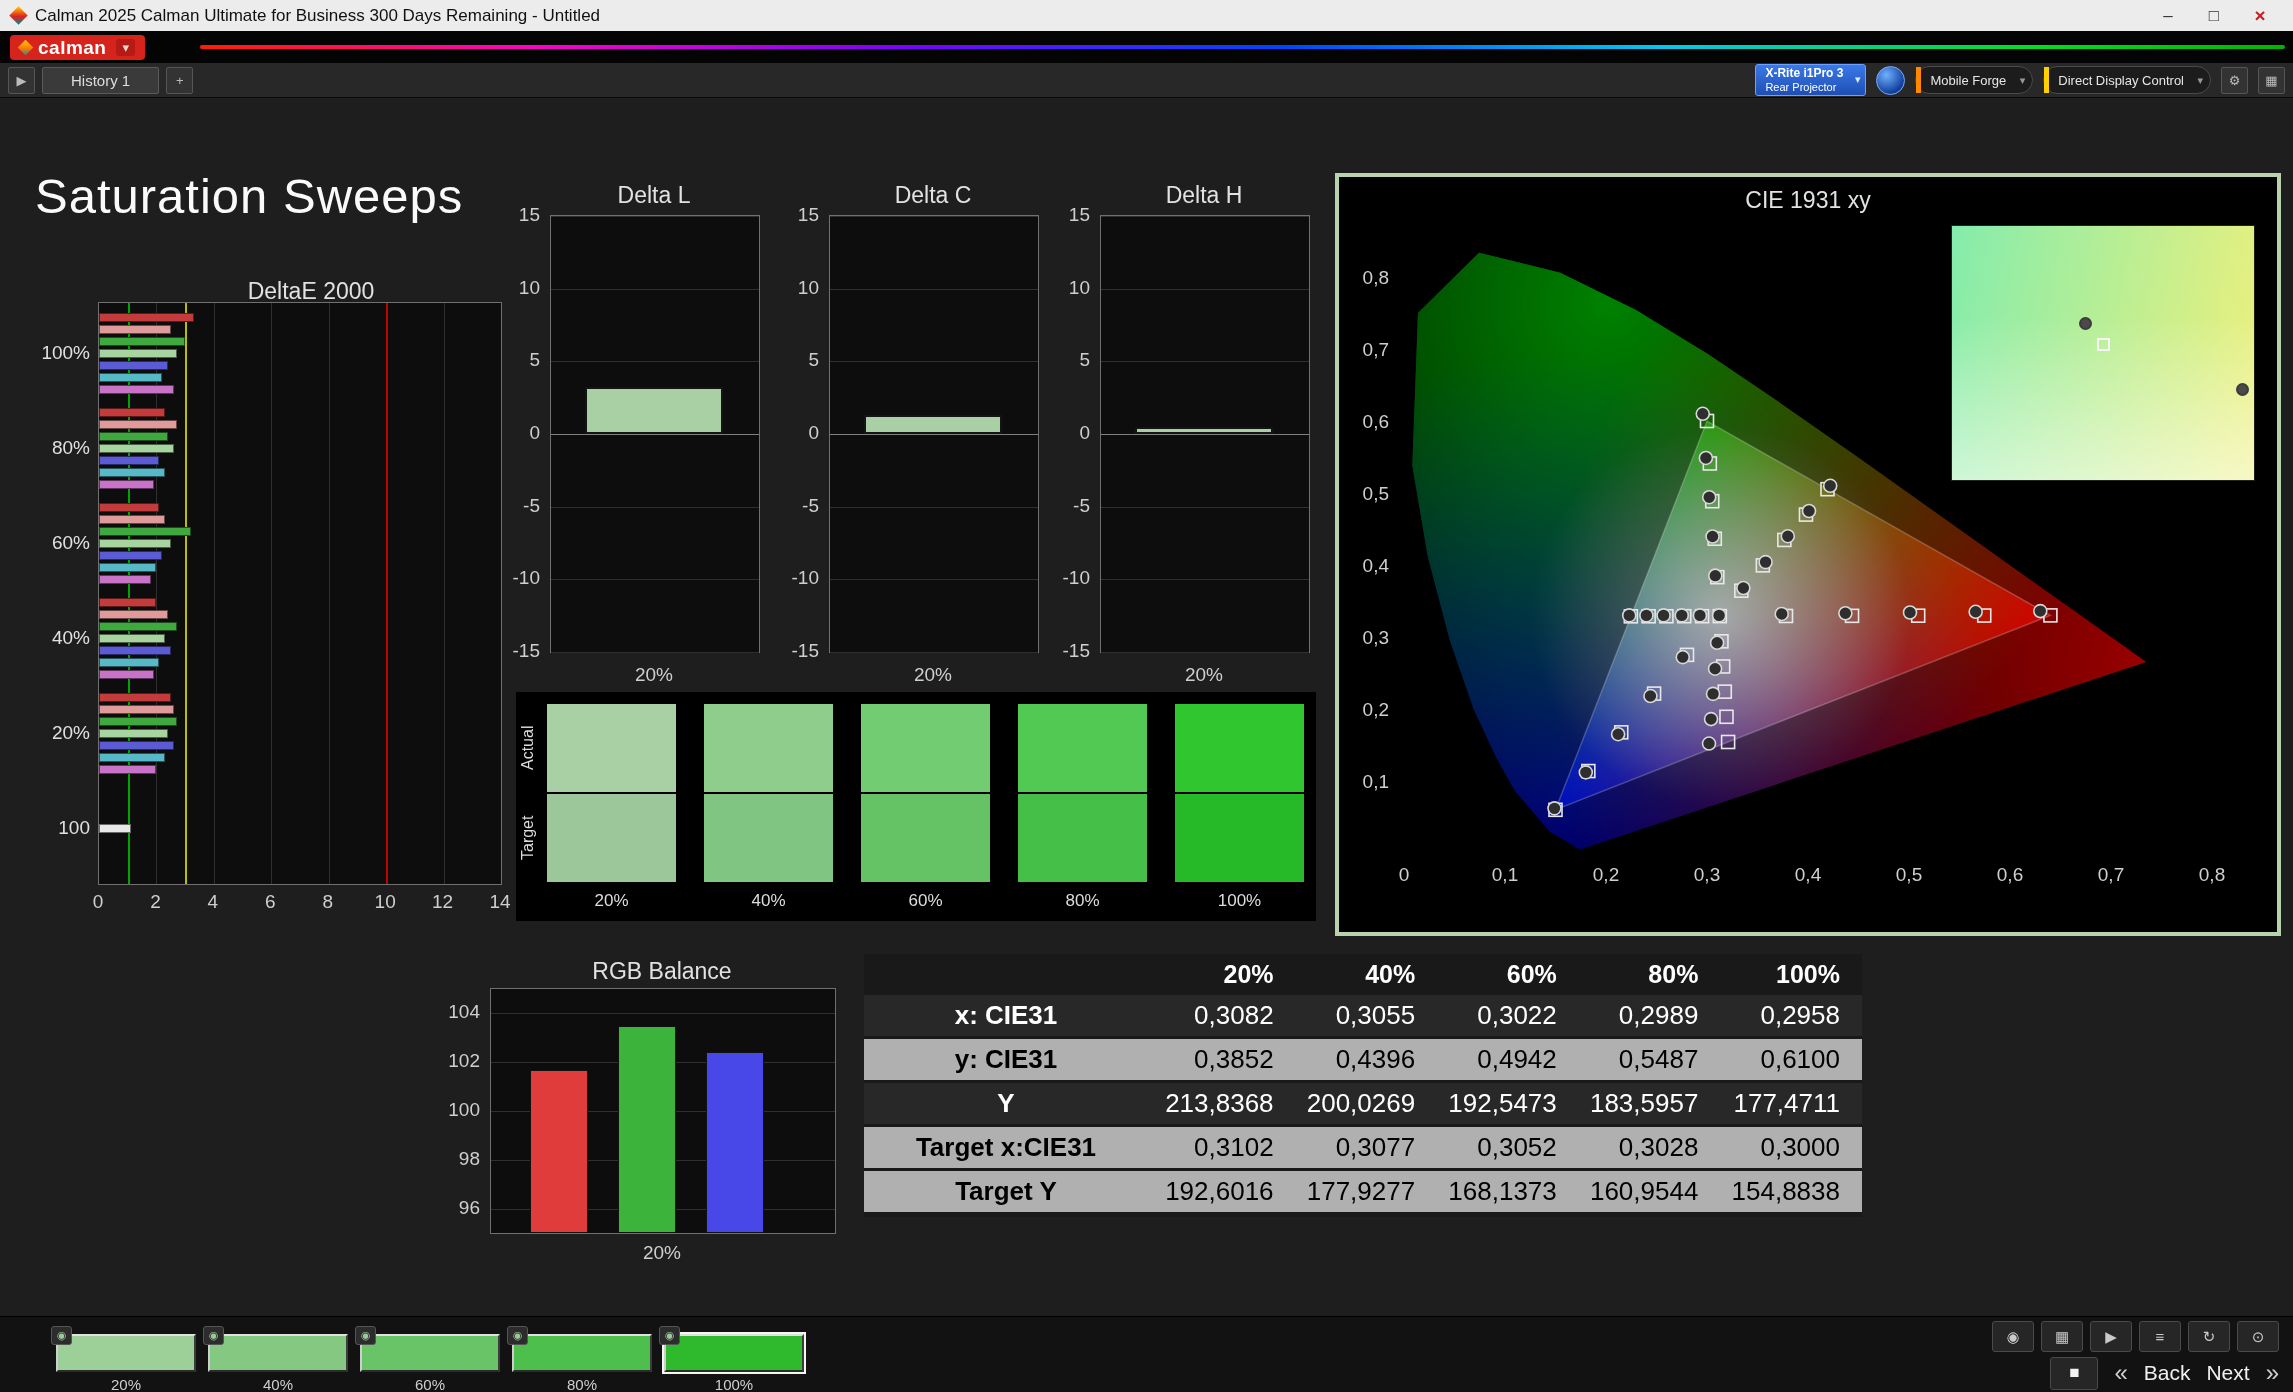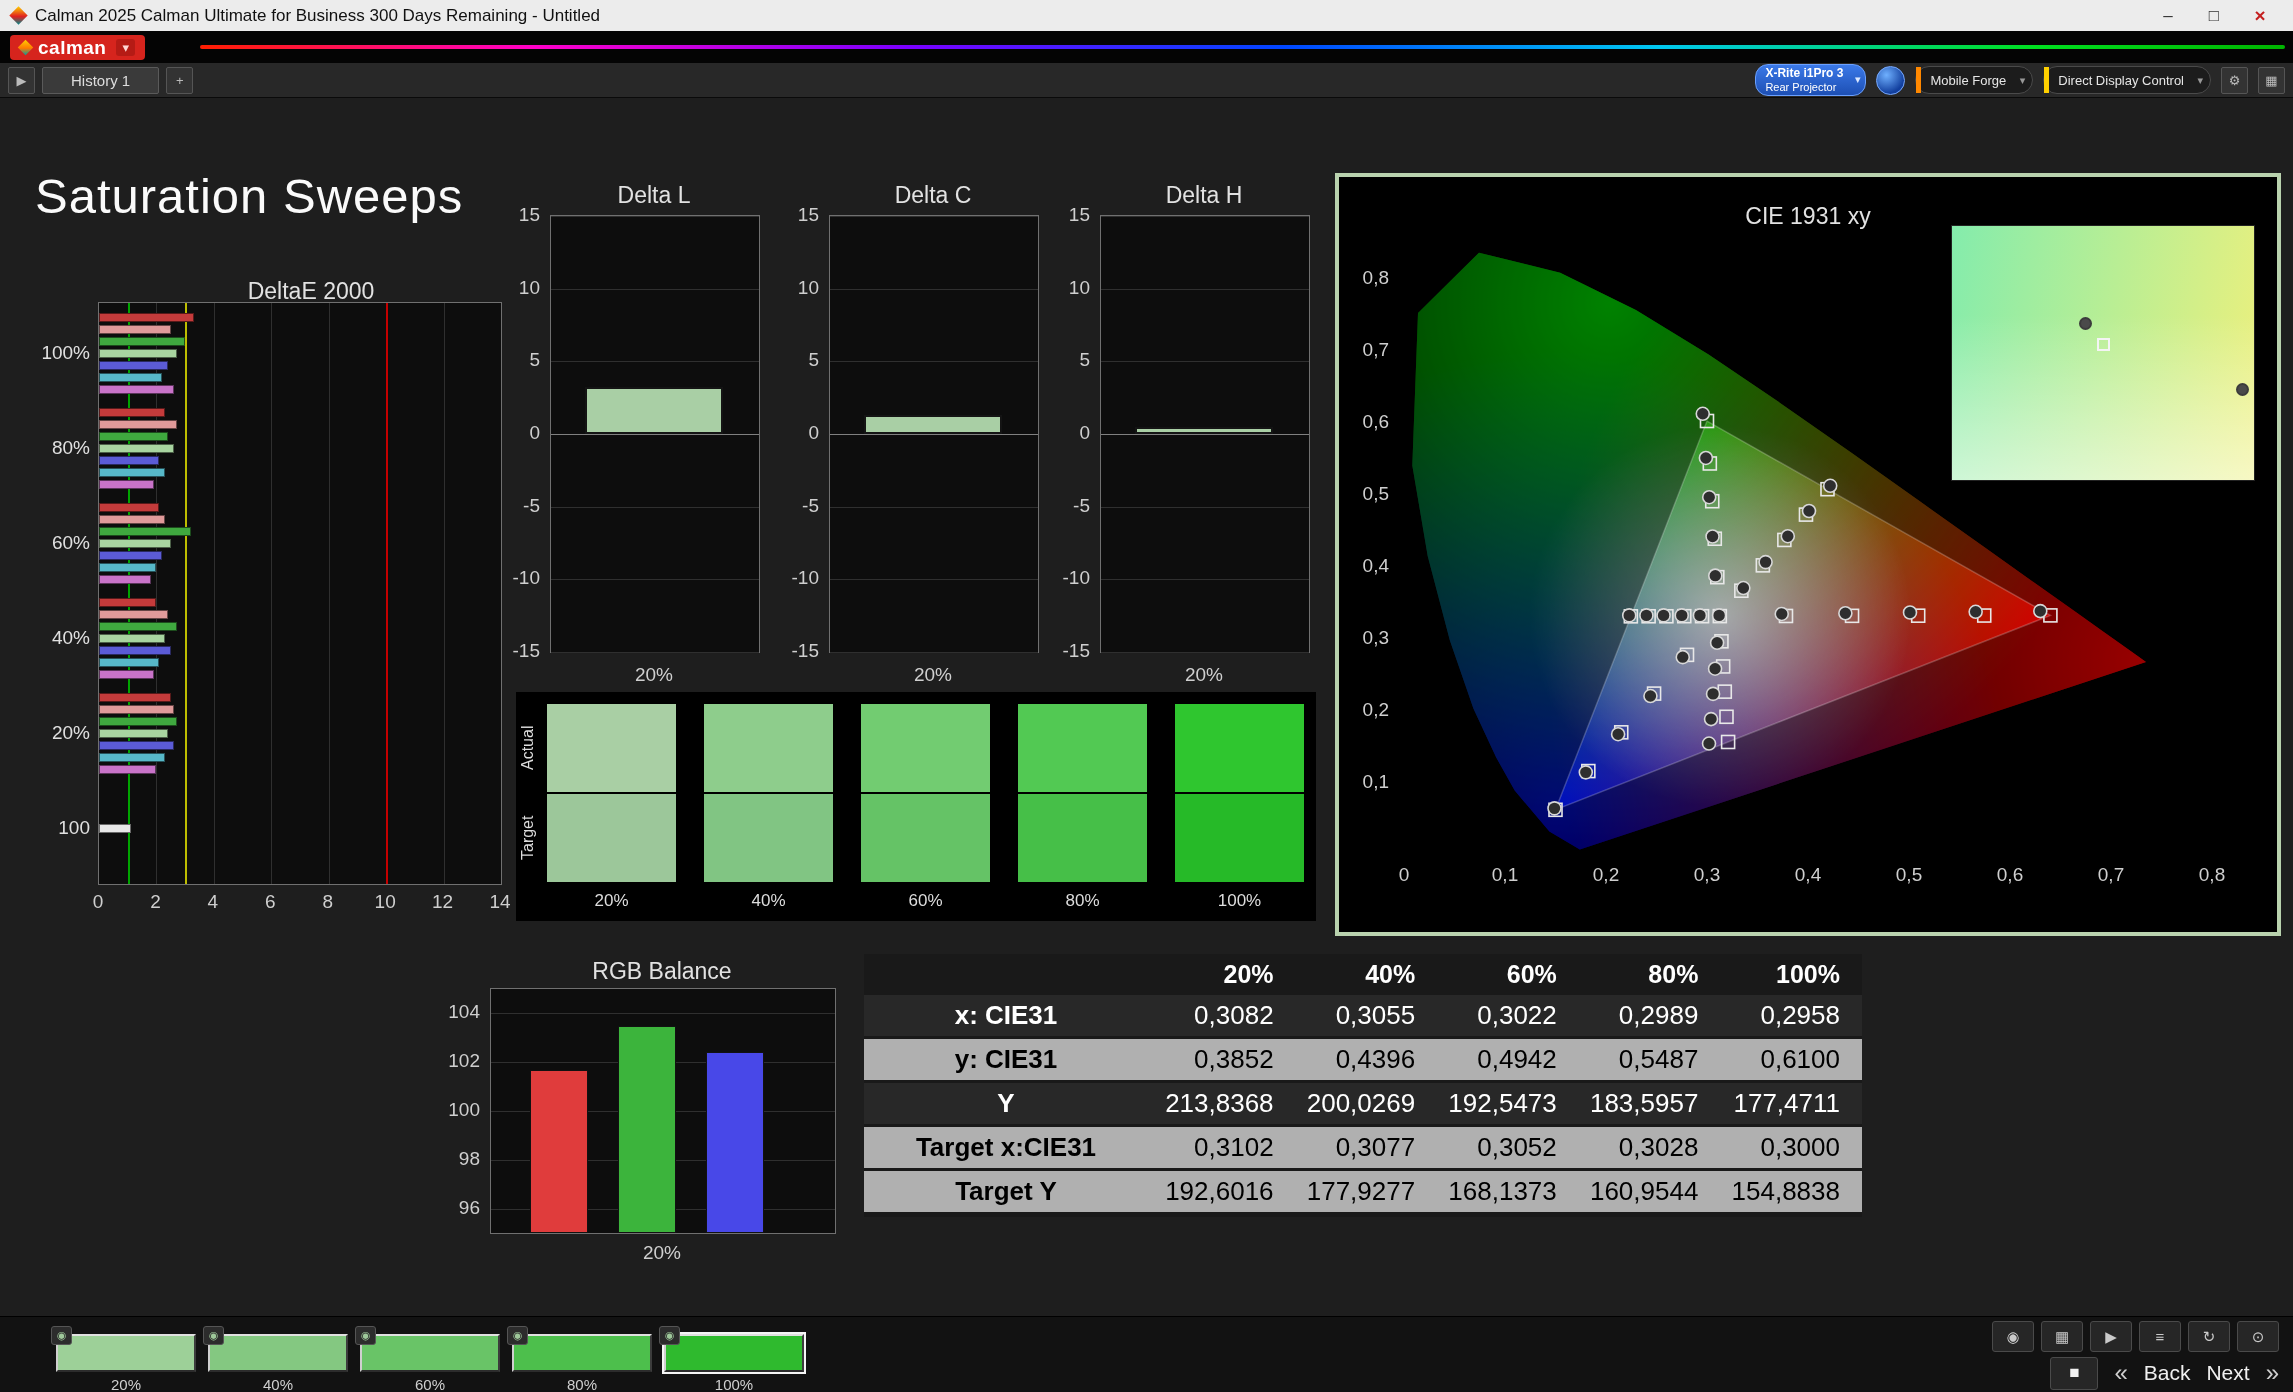--- a/index.html
+++ b/index.html
@@ -26,21 +26,21 @@
            background:linear-gradient(90deg,#ff1e00,#ff00c8 16%,#7a00ff 34%,#0046ff 52%,#00c8f0 70%,#00e020 88%,#00b400);}
   
   .toolbar{position:absolute;left:0;top:63px;width:100%;height:35px;background:#282828;
            border-bottom:1px solid #0a0a0a;display:flex;align-items:center;padding:0 8px;
            box-sizing:border-box;gap:7px;}
   .tb-btn{height:27px;min-width:27px;background:#333;border:1px solid #555;color:#bbb;
           display:flex;align-items:center;justify-content:center;font-size:13px;border-radius:2px;box-sizing:border-box;}
   .history-tab{padding:0 28px;font-size:15px;color:#ddd;background:#3a3a3a;border:1px solid #5a5a5a;
                height:27px;display:flex;align-items:center;border-radius:2px;box-sizing:border-box;}
   .tb-right{margin-left:auto;display:flex;align-items:center;gap:10px;}
-  .meter-btn{background:linear-gradient(#3b79e8,#1d4fb4);border:1px solid #6aa0ff;border-radius:13px;
+  .meter-btn{background:linear-gradient(#3b79e8,#1d4fb4);border:1px solid #6aa0ff;border-radius:3px;
              color:#fff;padding:2px 22px 2px 9px;position:relative;line-height:1.15;text-align:left;}
   .meter-btn .l1{font-size:12px;font-weight:bold;}
   .meter-btn .l2{font-size:11px;}
   .meter-caret{position:absolute;right:5px;top:8px;font-size:11px;color:#dce8ff;}
   .badge{width:27px;height:27px;border-radius:50%;border:1px solid #78aaff;
          background:radial-gradient(circle at 35% 30%,#6fb0ff,#123f9e 70%);}
   .drop{position:relative;height:28px;background:#1c1c1c;border:1px solid #4a4a4a;color:#e6e6e6;
         font-size:13px;display:flex;align-items:center;padding:0 26px 0 14px;border-radius:14px;box-sizing:border-box;}
   .drop .accent{position:absolute;left:0;top:0;bottom:0;width:5px;}
   .drop .caret{position:absolute;right:7px;font-size:11px;color:#999;}
@@ -71,21 +71,21 @@
   #swatch-strip{position:absolute;left:516px;top:692px;width:800px;height:229px;background:#000;}
   .rot-label{position:absolute;left:3px;width:22px;height:90px;font-size:16px;color:#ddd;
              writing-mode:vertical-rl;transform:rotate(180deg);text-align:center;}
   #rot-actual{top:11px;} #rot-target{top:101px;}
   .sw-col{position:absolute;top:11px;width:131px;height:215px;}
   .sw-half{position:absolute;left:0;width:131px;height:90px;border:1px solid #000;box-sizing:border-box;}
   .sw-label{position:absolute;top:188px;width:131px;text-align:center;font-size:17px;color:#ddd;}
   
   #cie-panel{position:absolute;left:1335px;top:173px;width:946px;height:763px;background:#000;
              border:4px solid #b9d2ae;box-sizing:border-box;}
-  #cie-title{position:absolute;left:0;top:10px;width:100%;margin-top:16px;}
+  #cie-title{position:absolute;left:0;top:10px;width:100%;}
   #cie-svg{position:absolute;left:0;top:36px;width:938px;height:710px;}
   .cie-inset{position:absolute;right:22px;top:48px;width:302px;height:254px;border:1px solid #222;
              background:linear-gradient(to bottom,rgba(255,255,255,0) 35%,rgba(255,255,255,.55)),
                         linear-gradient(100deg,#84ecac,#eef07c);}
   .inset-pt{position:absolute;width:13px;height:13px;box-sizing:border-box;}
   .inset-pt.circle{border:2px solid #3c3c3c;border-radius:50%;background:#4a4a4a;}
   .inset-pt.square{border:2px solid #f4f4f4;background:transparent;}
   
   #current-reading{position:absolute;left:20px;top:965px;}
   #cr-title{font-size:37px;color:#f5f5f5;margin:0 0 24px 0;font-weight:normal;}

